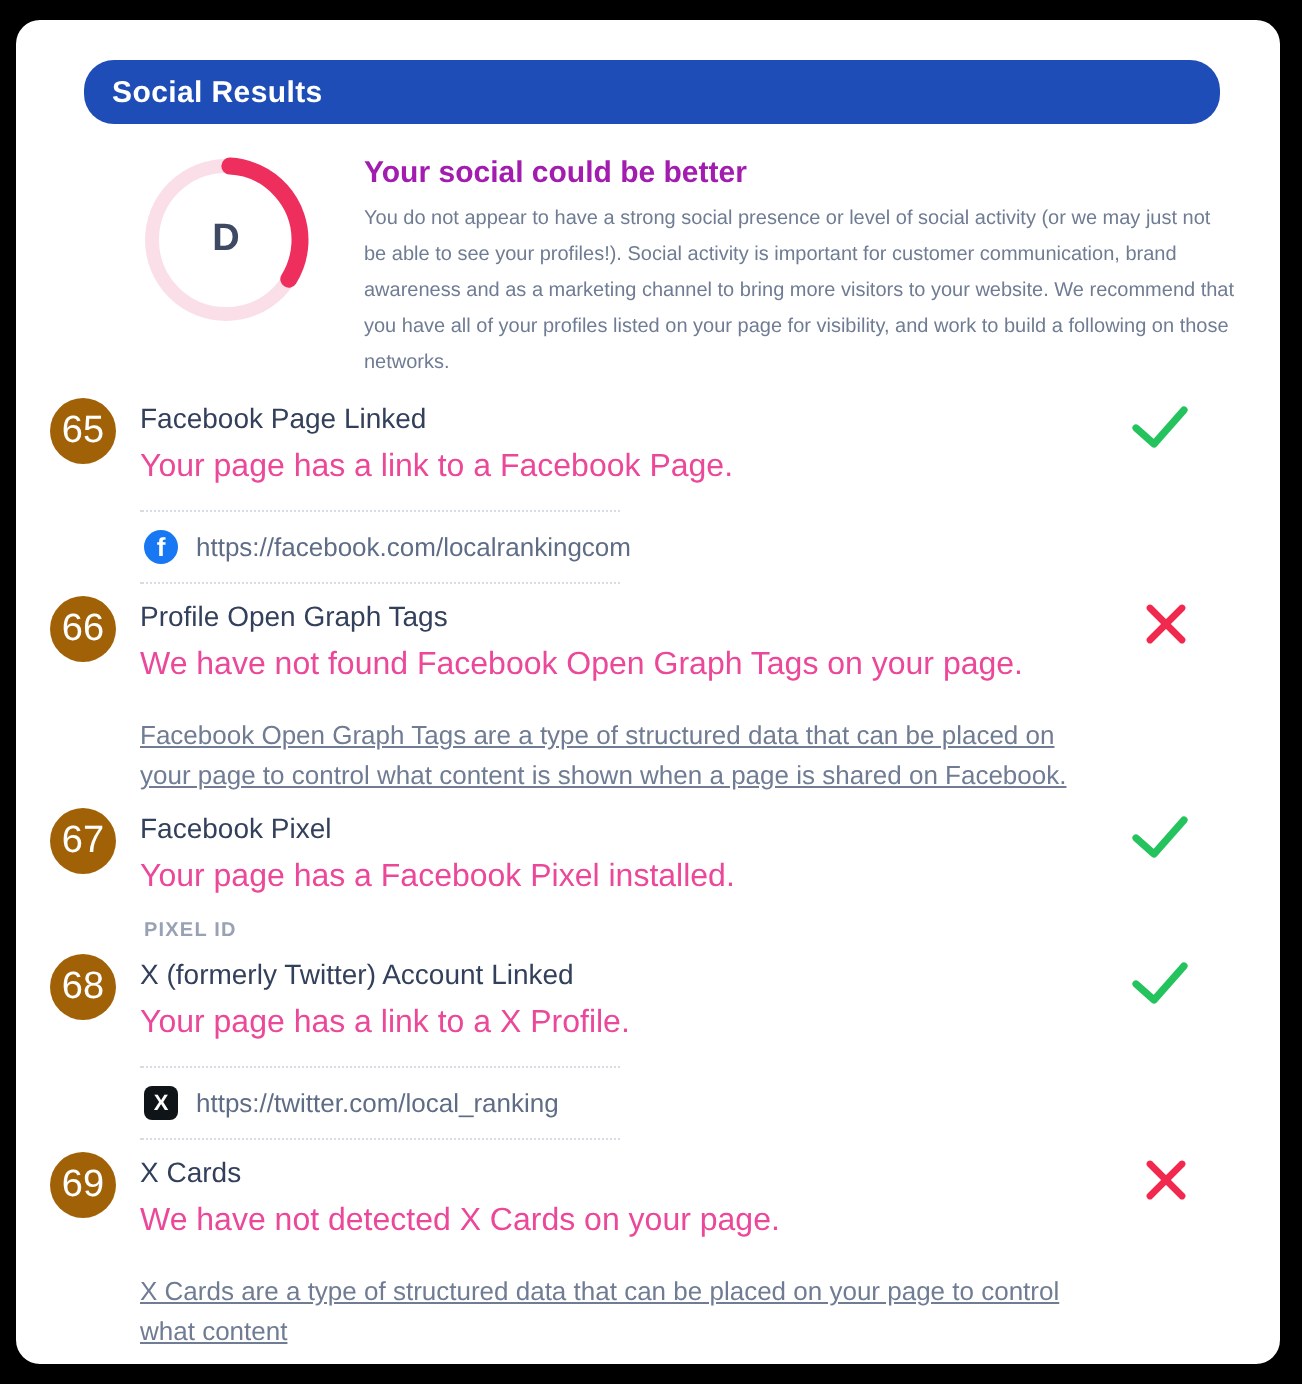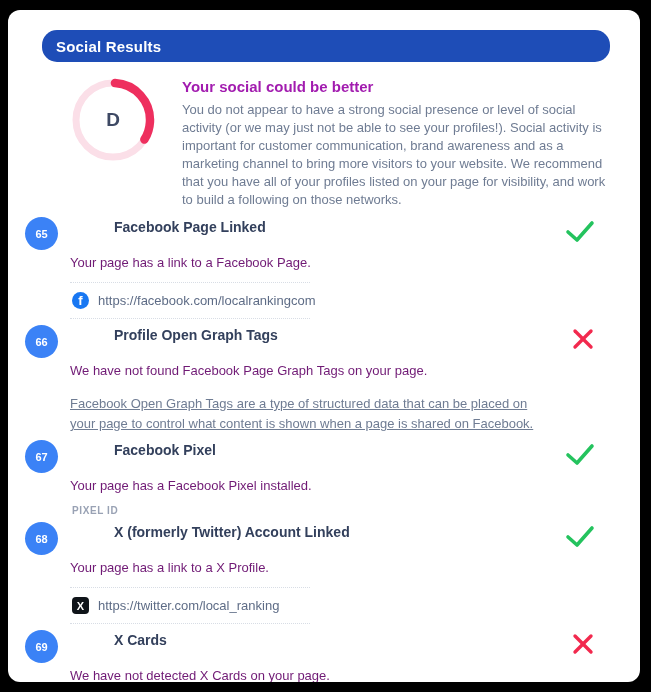--- a/index.html
+++ b/index.html
@@ -46,39 +46,39 @@
     position: absolute; inset: 0;
     display: flex; align-items: center; justify-content: center;
     font-size: 19px; font-weight: 700; color: #3E4964;
   }
   .intro-text { margin-left: 27px; padding-top: 2px; }
   .intro-text h2 {
     font-size: 15px; font-weight: 700; color: #a21caf;
     margin-bottom: 6px;
   }
   .intro-text p {
-    font-size: 13px; line-height: 18px; color: #6F7C93;
+    font-size: 10px; line-height: 18px; color: #6F7C93;
     width: 436px;
   }
   
   .checks { margin: 8px 45px 0 17px; }
   .item { position: relative; display: flex; margin-bottom: 6px; padding-right: 60px; }
   .badge {
     flex: none;
     width: 33px; height: 33px;
     border-radius: 50%;
-    background: #3b82f6;
+    background: #a16207;
     color: #fff;
-    font-size: 11px; font-weight: 700;
+    font-size: 19px; font-weight: 400;
     display: flex; align-items: center; justify-content: center;
     margin-right: 12px;
   }
   .item-body { flex: 1; min-width: 0; padding-top: 2px; }
-  .item-title { font-size: 14px; font-weight: 700; color: #33405C; margin-left: 44px; }
-  .item-sub { margin-top: 20px; font-size: 13px; color: #701a75; }
+  .item-title { font-size: 14px; font-weight: 400; color: #33405C; }
+  .item-sub { margin-top: 8px; font-size: 16px; color: #ec4899; }
   .item-note {
     margin-top: 16px;
     font-size: 13px; line-height: 20px; color: #6F7C93;
     max-width: 545px;
     text-decoration: underline;
   }
   .link-row {
     margin-top: 12px;
     width: 240px;
     border-top: 1px dotted #D8DDE5;
@@ -160,21 +160,21 @@
           <svg width="30" height="26" viewBox="0 0 30 26">
             <polyline points="3,13 12,21 27,4" fill="none" stroke="#24C35E" stroke-width="3.6" stroke-linecap="round" stroke-linejoin="round"></polyline>
           </svg>
         </span>
       </div>
 
       <div class="item">
         <div class="badge">66</div>
         <div class="item-body">
           <div class="item-title">Profile Open Graph Tags</div>
-          <div class="item-sub">We have not found Facebook Page Graph Tags on your page.</div>
+          <div class="item-sub">We have not found Facebook Open Graph Tags on your page.</div>
           <div class="item-note">Facebook Open Graph Tags are a type of structured data that can be placed on your page to control what content is shown when a page is shared on Facebook.</div>
         </div>
         <span class="mark">
           <svg width="24" height="24" viewBox="0 0 24 24">
             <line x1="4" y1="4" x2="20" y2="20" stroke="#F2294E" stroke-width="3.4" stroke-linecap="round"></line>
             <line x1="20" y1="4" x2="4" y2="20" stroke="#F2294E" stroke-width="3.4" stroke-linecap="round"></line>
           </svg>
         </span>
       </div>
 

